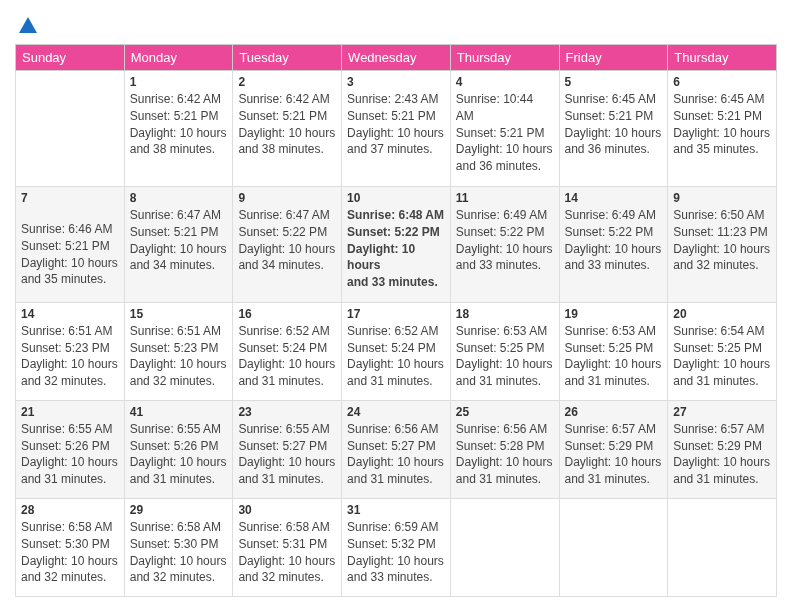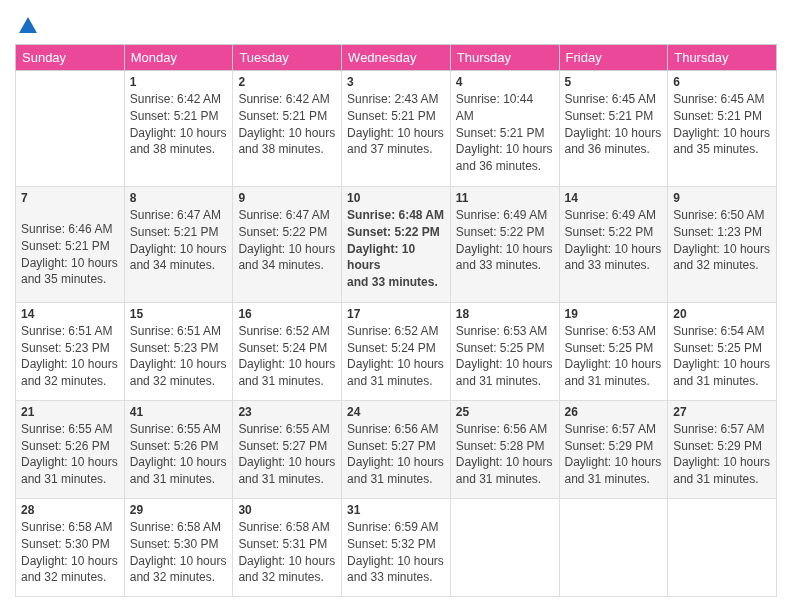--- a/index.html
+++ b/index.html
@@ -198,21 +198,21 @@
           <td>
             <div class="day-number">14</div>
             <div class="day-info" style="white-space: pre-line;">Sunrise: 6:49 AM
 Sunset: 5:22 PM
 Daylight: 10 hours
 and 33 minutes.</div>
           </td>
           <td>
             <div class="day-number">9</div>
             <div class="day-info" style="white-space: pre-line;">Sunrise: 6:50 AM
-Sunset: 1:23 PM
+Sunset: 11:23 PM
 Daylight: 10 hours
 and 32 minutes.</div>
           </td>
         </tr>
         <tr>
           <td>
             <div class="day-number">14</div>
             <div class="day-info" style="white-space: pre-line;">Sunrise: 6:51 AM
 Sunset: 5:23 PM
 Daylight: 10 hours

